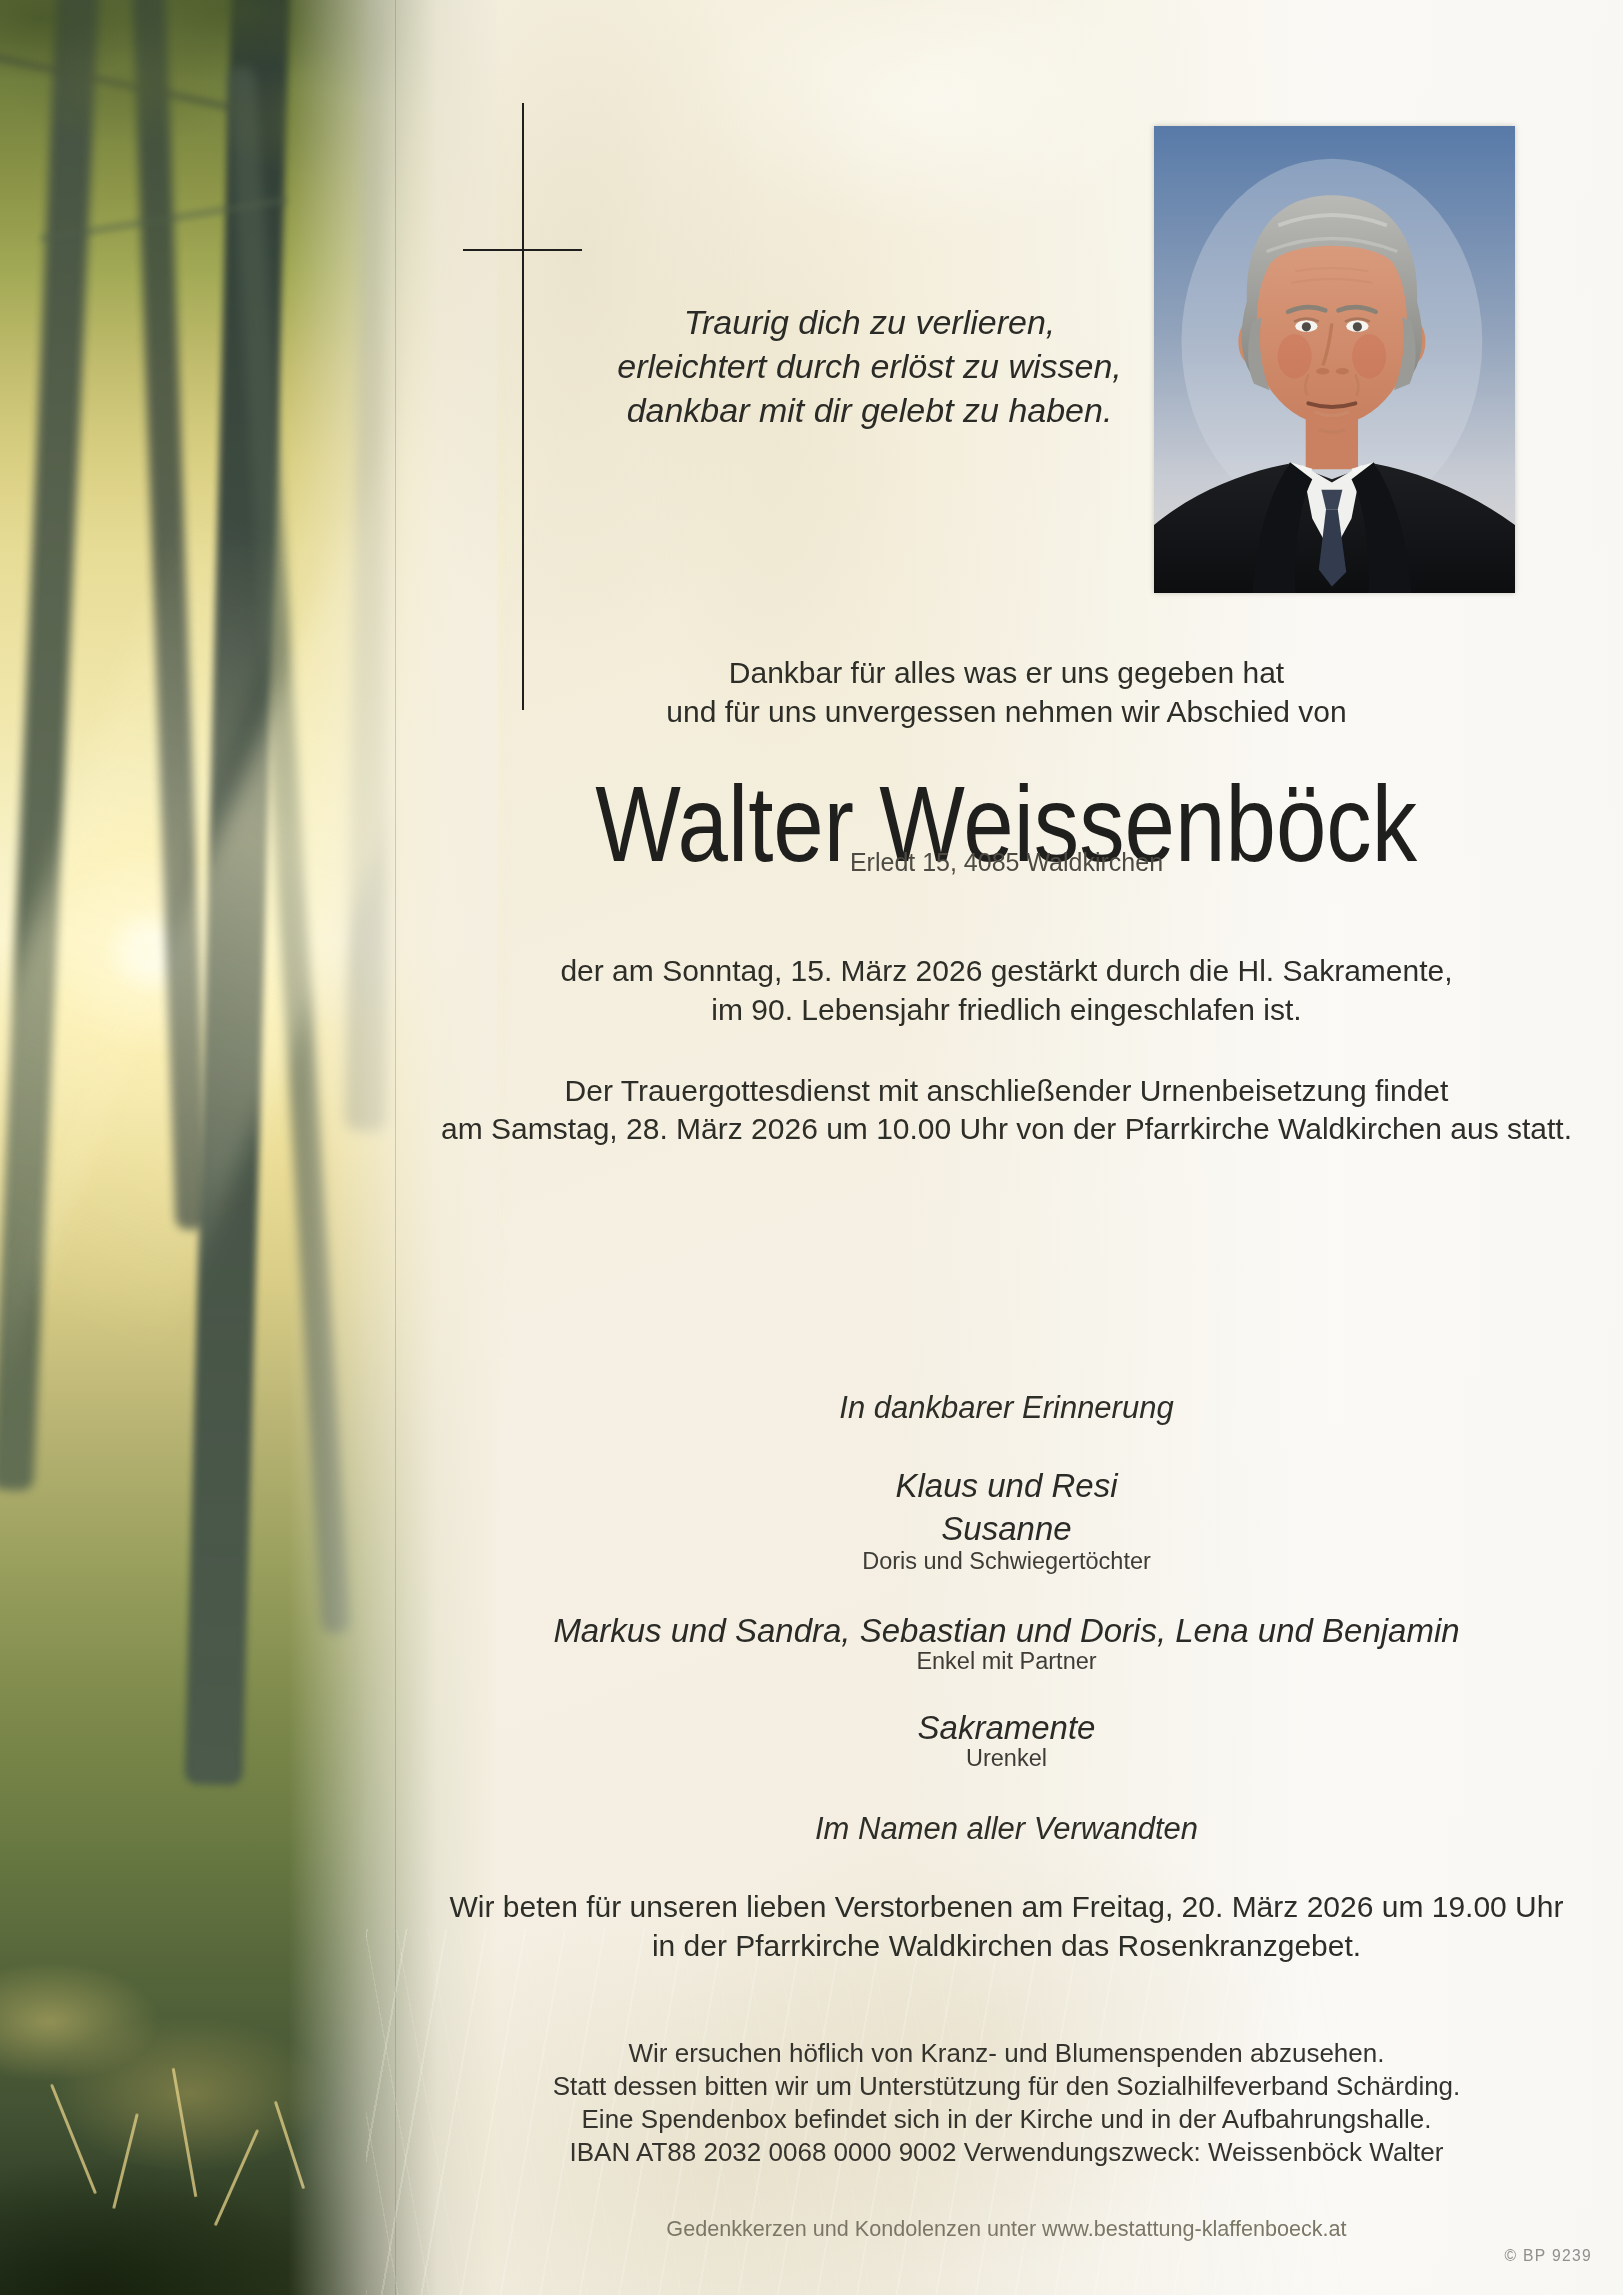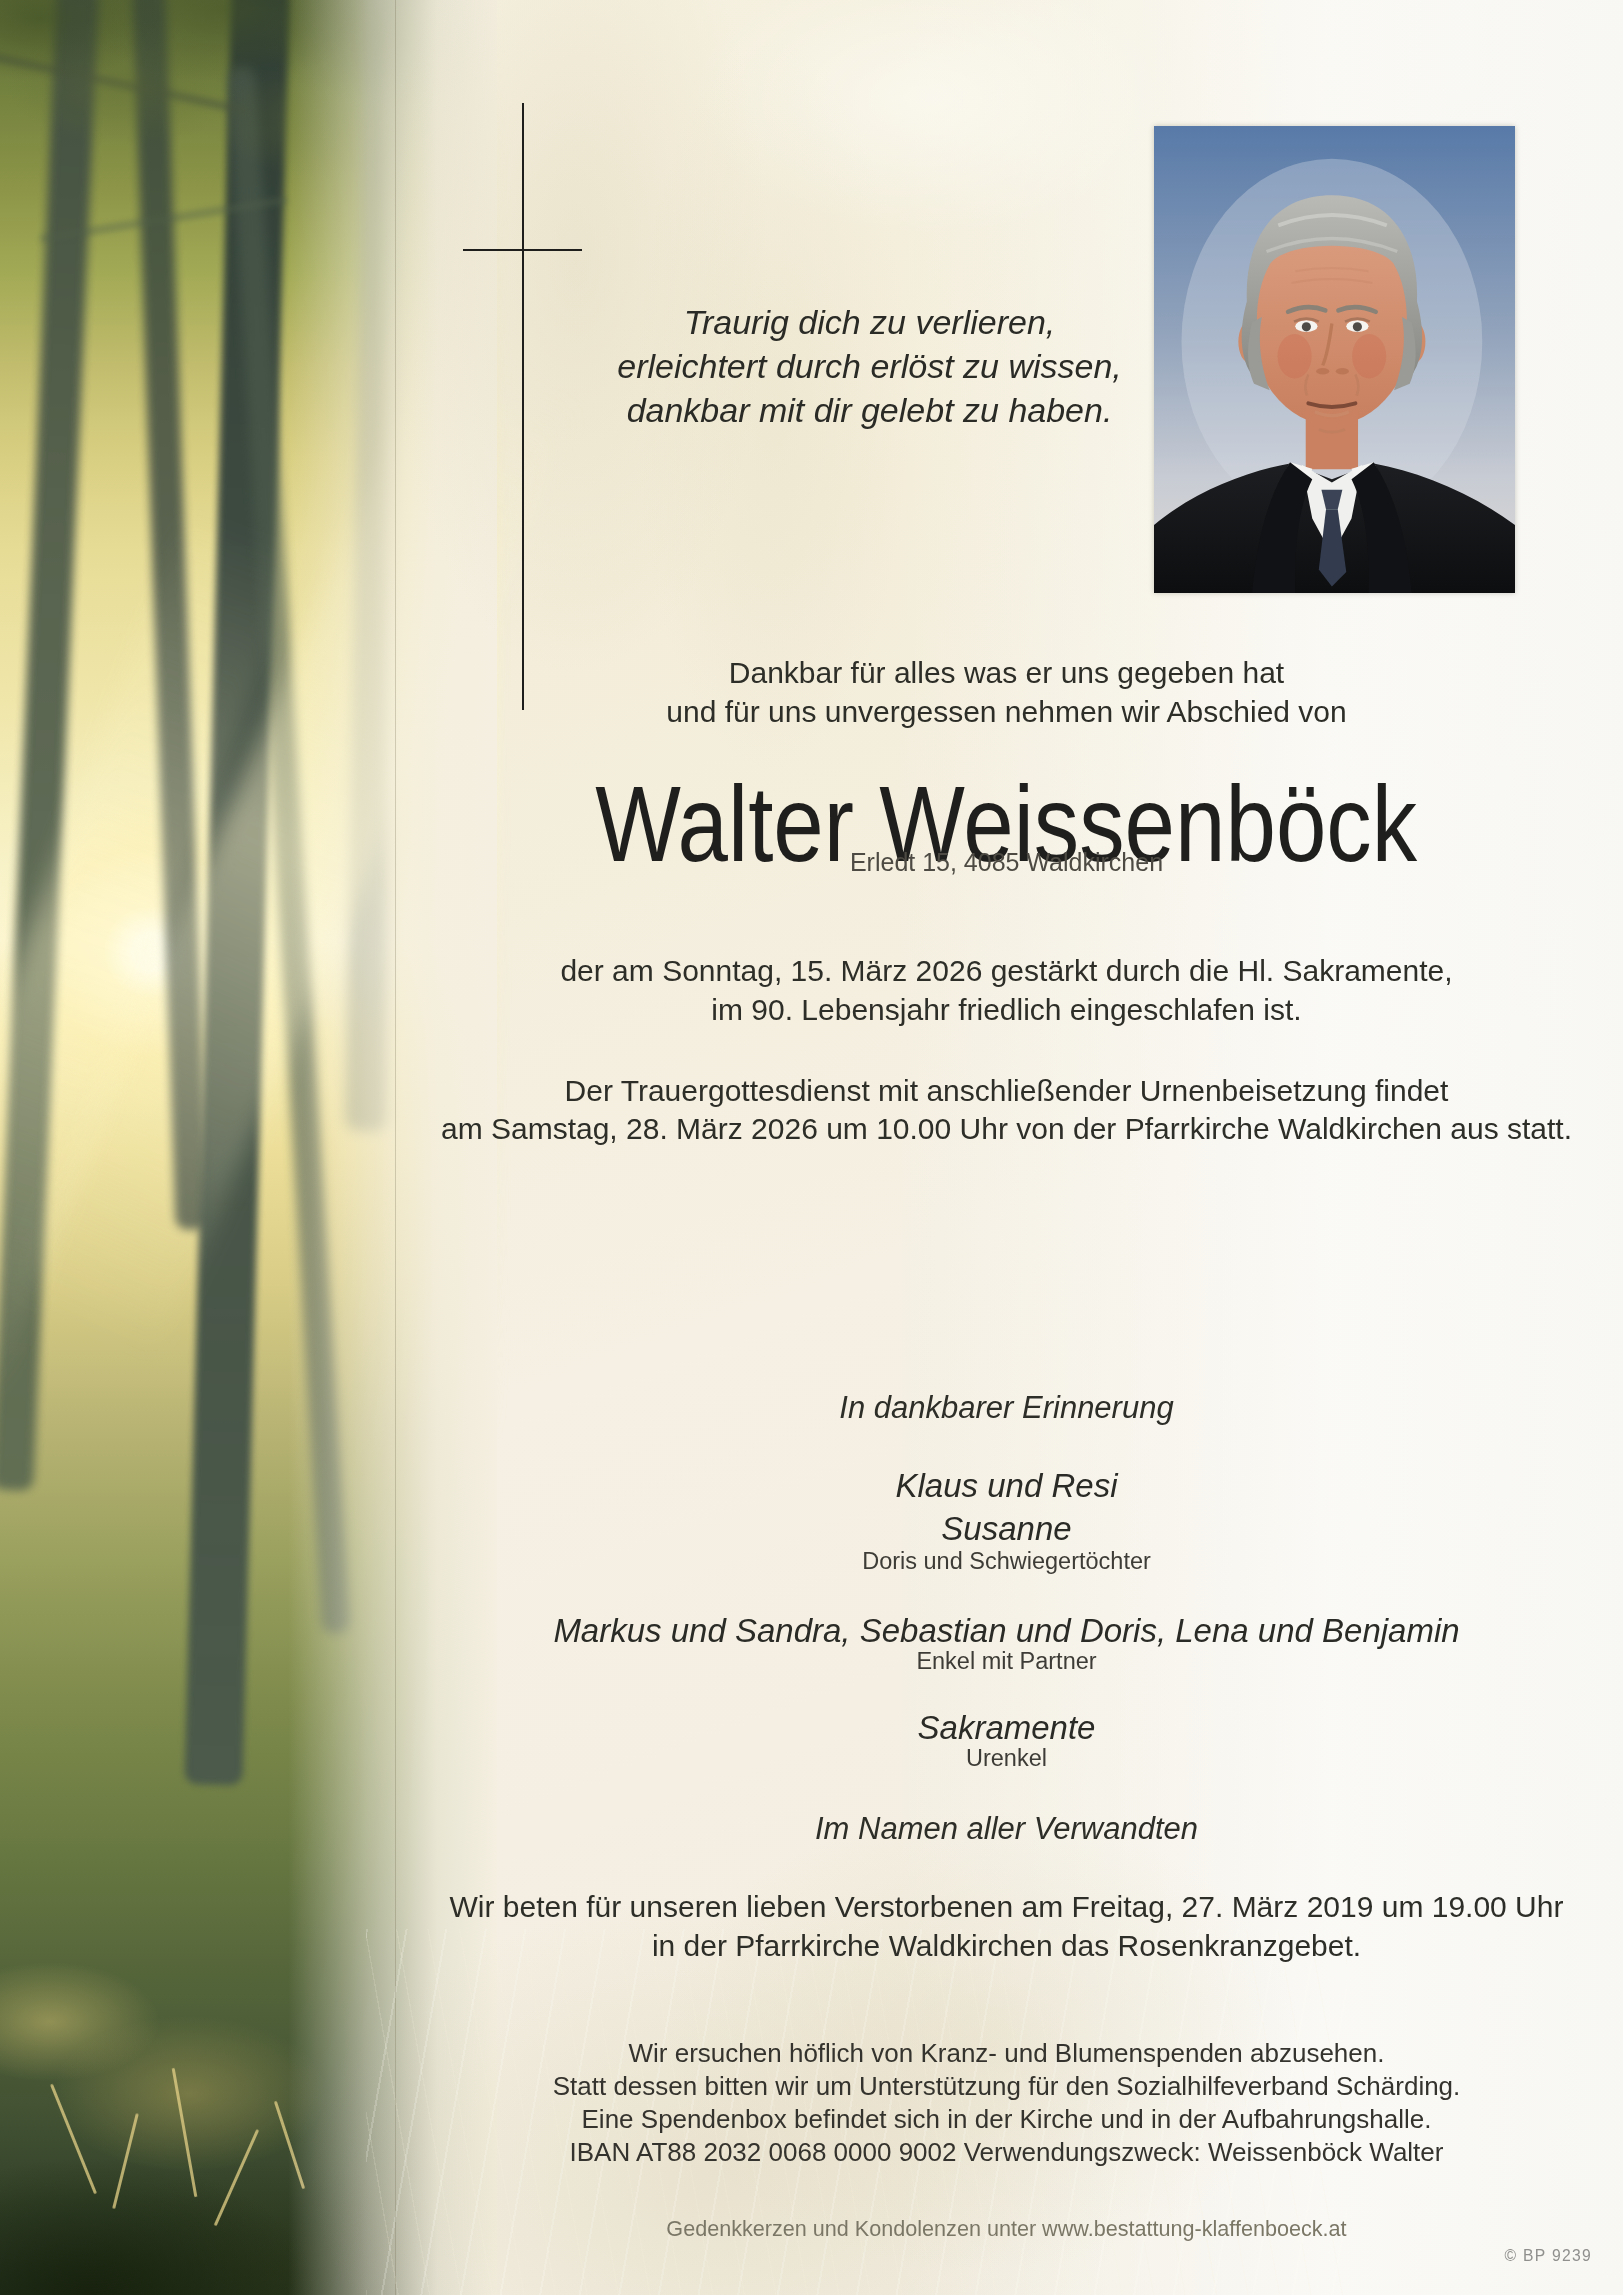--- a/index.html
+++ b/index.html
@@ -223,21 +223,21 @@
 
   <div class="fline fam-name" style="top:1611px;">Markus und Sandra, Sebastian und Doris, Lena und Benjamin</div>
   <div class="fline fam-cap" style="top:1647px;">Enkel mit Partner</div>
 
   <div class="fline fam-name" style="top:1708px;">Sakramente</div>
   <div class="fline fam-cap" style="top:1744px;">Urenkel</div>
 
   <div class="blk closing">Im Namen aller Verwandten</div>
 
   <div class="blk rosary">
-    <div>Wir beten für unseren lieben Verstorbenen am Freitag, 27. März 2019 um 19.00 Uhr</div>
+    <div>Wir beten für unseren lieben Verstorbenen am Freitag, 20. März 2026 um 19.00 Uhr</div>
     <div>in der Pfarrkirche Waldkirchen das Rosenkranzgebet.</div>
   </div>
 
   <div class="blk donate">
     <div>Wir ersuchen höflich von Kranz- und Blumenspenden abzusehen.</div>
     <div>Statt dessen bitten wir um Unterstützung für den Sozialhilfeverband Schärding.</div>
     <div>Eine Spendenbox befindet sich in der Kirche und in der Aufbahrungshalle.</div>
     <div>IBAN AT88 2032 0068 0000 9002 Verwendungszweck: Weissenböck Walter</div>
   </div>
 

